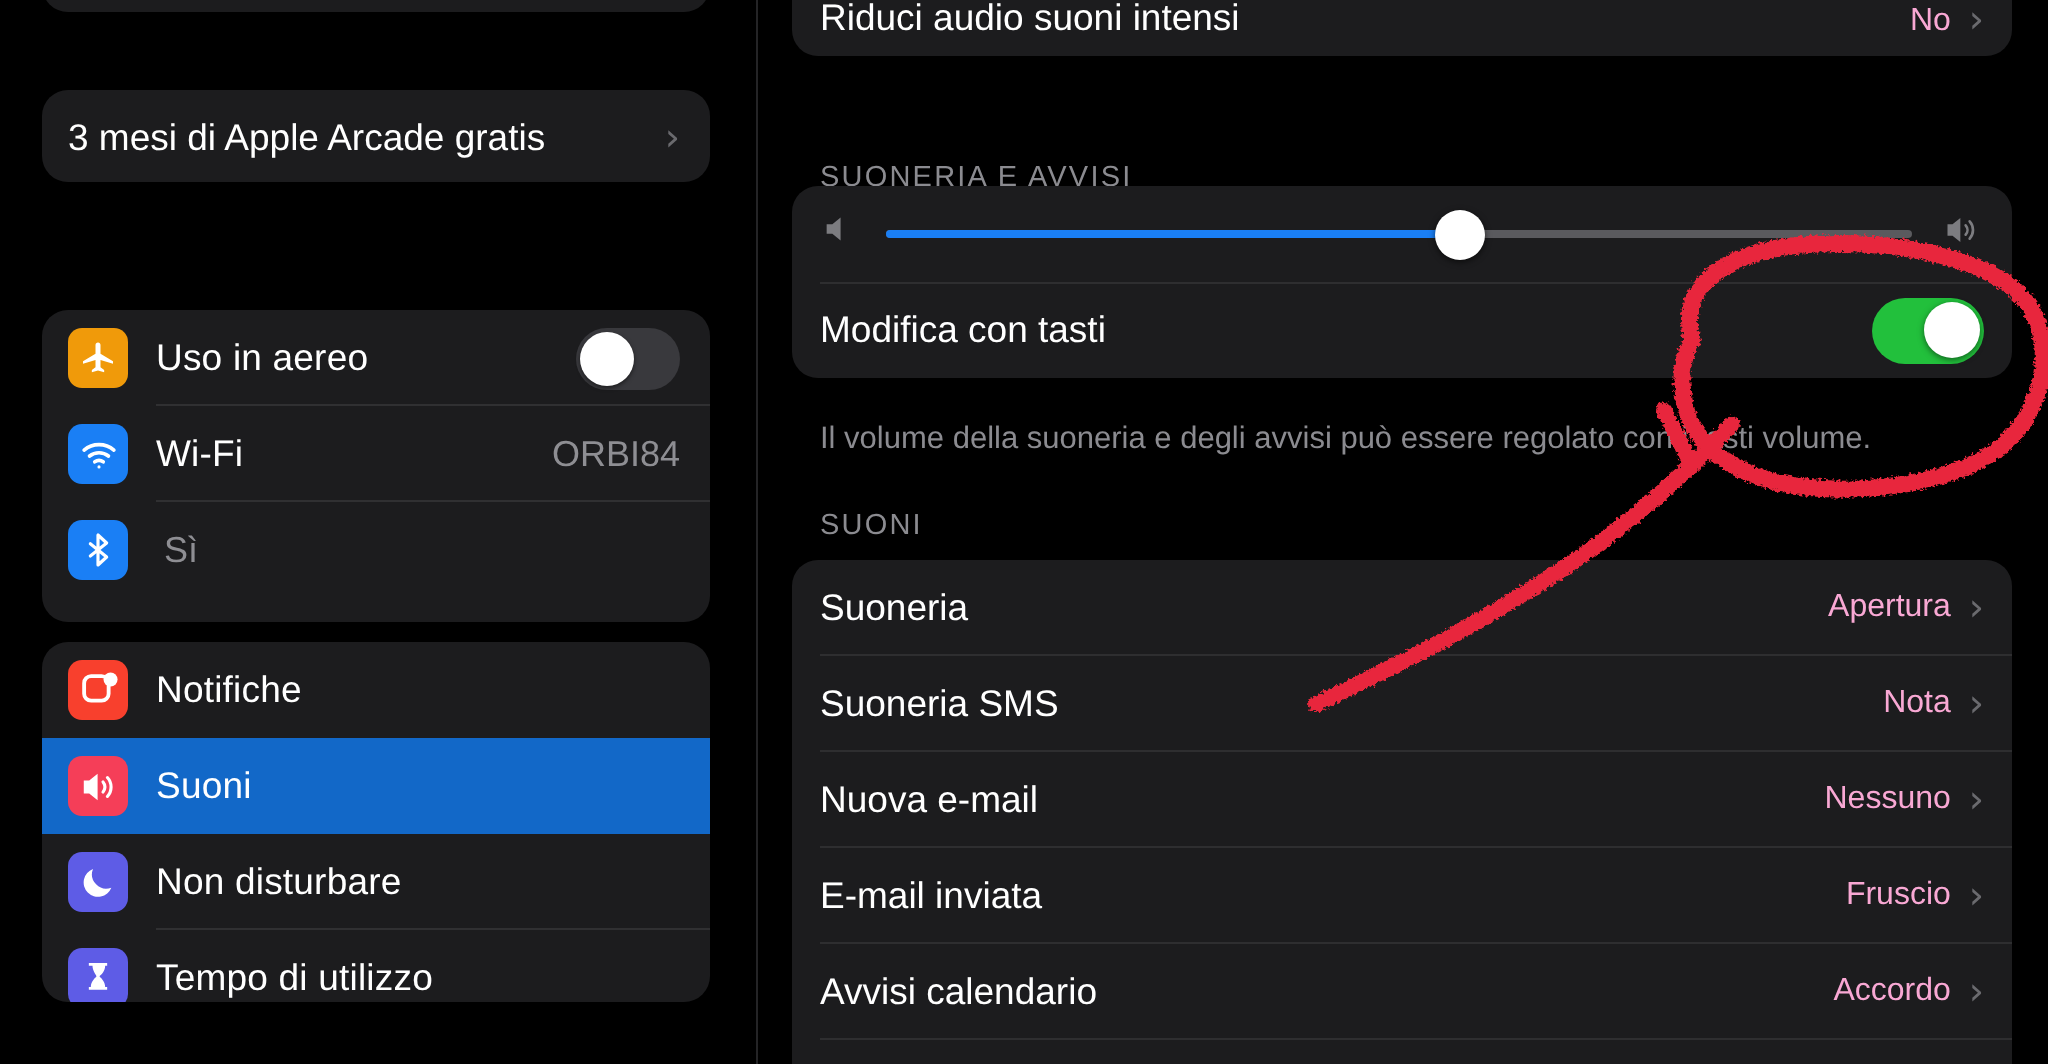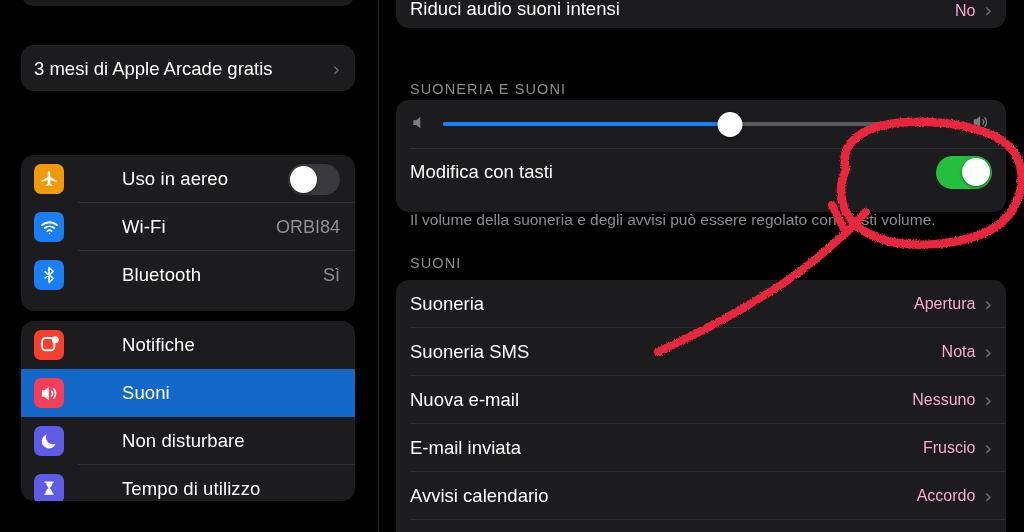--- a/index.html
+++ b/index.html
@@ -50,21 +50,20 @@
   #sb-card-arcade { top: 45px; height: 46px; }
   #sb-card-conn   { top: 155px; height: 156px; }
   #sb-card-sys    { top: 321px; height: 180px; }
 
   .sb-row {
     position: relative;
     display: flex;
     align-items: center;
     height: 48px;
     padding: 0 15px 0 13px;
-    gap: 44px;
   }
 
   .sb-row.selected { background: #1268c8; }
 
   .sb-sep {
     position: absolute;
     left: 57px;
     right: 0;
     bottom: 0;
     height: 1px;
@@ -160,21 +159,21 @@
   .m-card {
     position: absolute;
     left: 18px;
     width: 610px;
     background: #1c1c1e;
     border-radius: 13px;
     overflow: hidden;
   }
 
   #m-card-top    { top: -28px; height: 56px; border-radius: 0 0 13px 13px; }
-  #m-card-volume { top: 100px; height: 112px; }
+  #m-card-volume { top: 93px; height: 96px; }
   #m-card-sounds { top: 280px; height: 276px; }
 
   .m-head {
     position: absolute;
     left: 32px;
     color: #8b8b90;
     font-size: 14.5px;
     letter-spacing: 1.1px;
   }
   #m-head-ring   { top: 81px; }
@@ -338,21 +337,20 @@
         <span class="sb-value">ORBI84</span>
         <span class="sb-sep"></span>
       </div>
 
       <div class="sb-row">
         <span class="sb-ico" style="background:#1a7ff5">
           <svg width="20" height="20" viewBox="0 0 24 24" fill="none" stroke="#fff" stroke-width="1.9" stroke-linejoin="round" stroke-linecap="round">
             <path d="M12 3v18l5.2-4.8L7.4 8.2M12 3l5.2 4.8L7.4 15.6"></path>
           </svg>
         </span>
-        <span class="sb-label">Bluetooth</span>
         <span class="sb-value">Sì</span>
       </div>
     </div>
 
     <div class="sb-card" id="sb-card-sys">
 
       <div class="sb-row above-selected">
         <span class="sb-ico" style="background:#f8402d">
           <svg width="21" height="21" viewBox="0 0 24 24">
             <rect x="3.5" y="3.5" width="14" height="14" rx="4" fill="none" stroke="#fff" stroke-width="2.2"></rect>
@@ -400,21 +398,21 @@
   <div id="main">
 
     <div class="m-card" id="m-card-top">
       <div class="m-row" style="height:56px;align-items:flex-end;padding-bottom:8px;">
         <span class="m-label">Riduci audio suoni intensi</span>
         <span class="m-value">No</span>
         <span class="chev">›</span>
       </div>
     </div>
 
-    <div class="m-head" id="m-head-ring">SUONERIA E SUONI</div>
+    <div class="m-head" id="m-head-ring">SUONERIA E AVVISI</div>
 
     <div class="m-card" id="m-card-volume">
 
       <div id="slider-row">
         <span class="spk">
           <svg width="19" height="19" viewBox="0 0 24 24" fill="#7c7c80">
             <path d="M13 4.8 7.8 9H4.2v6h3.6l5.2 4.2z"></path>
           </svg>
         </span>
         <span id="slider-track-wrap">

